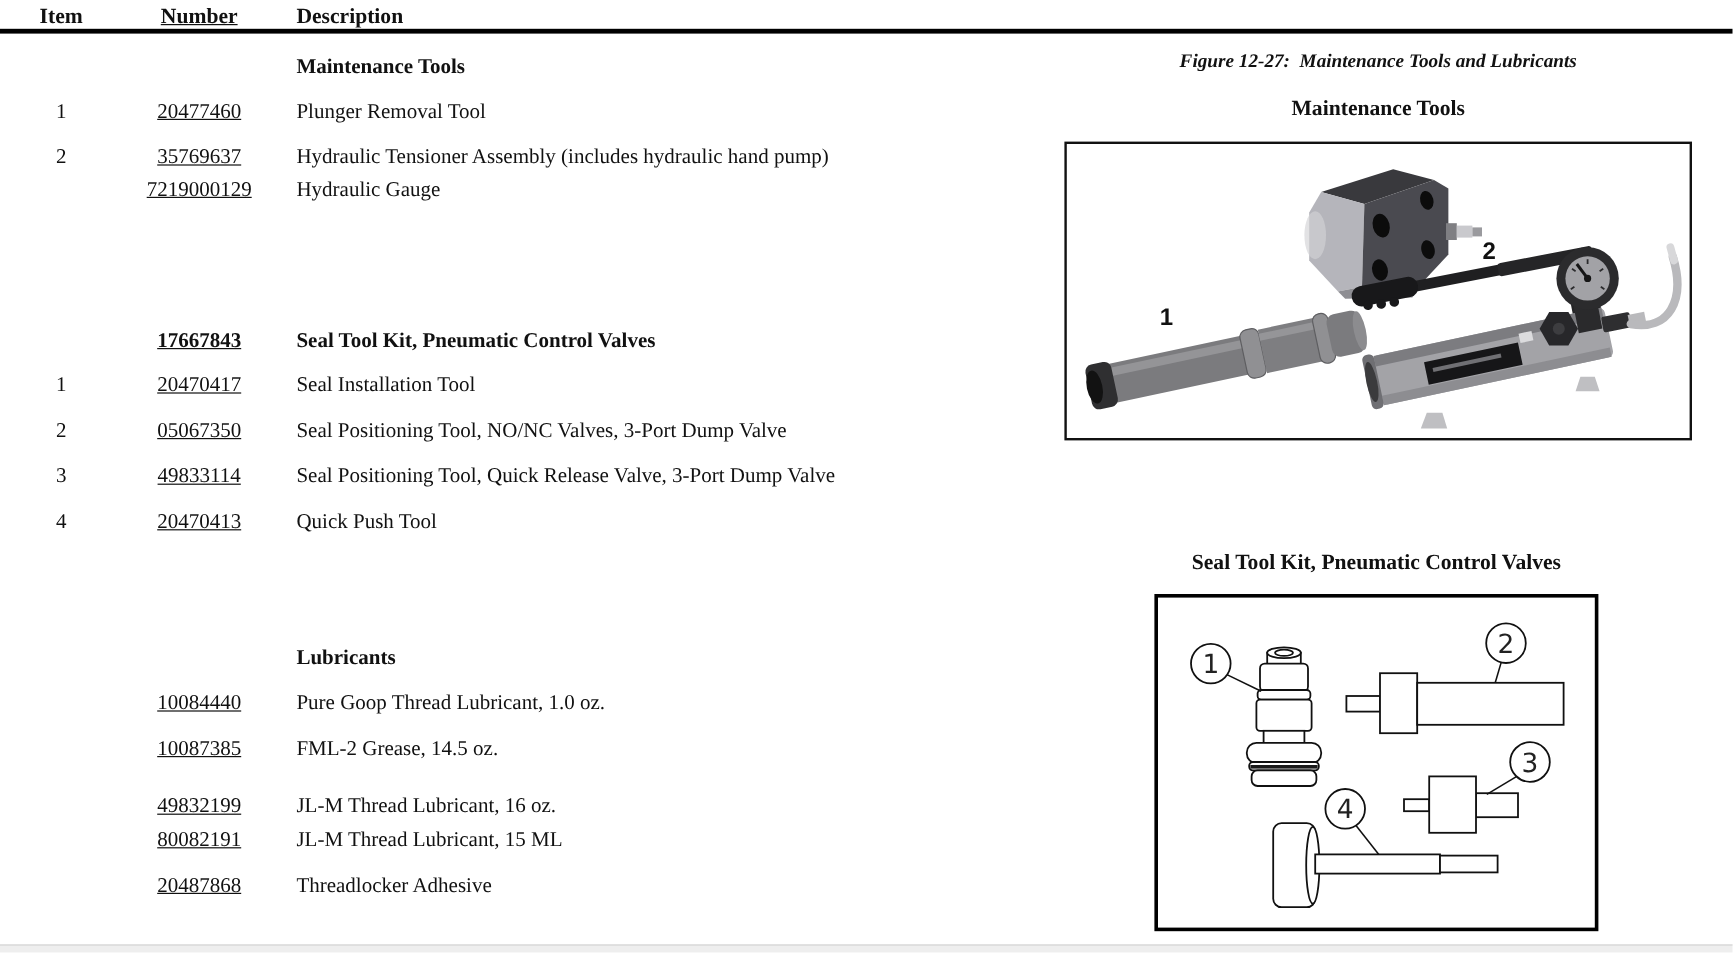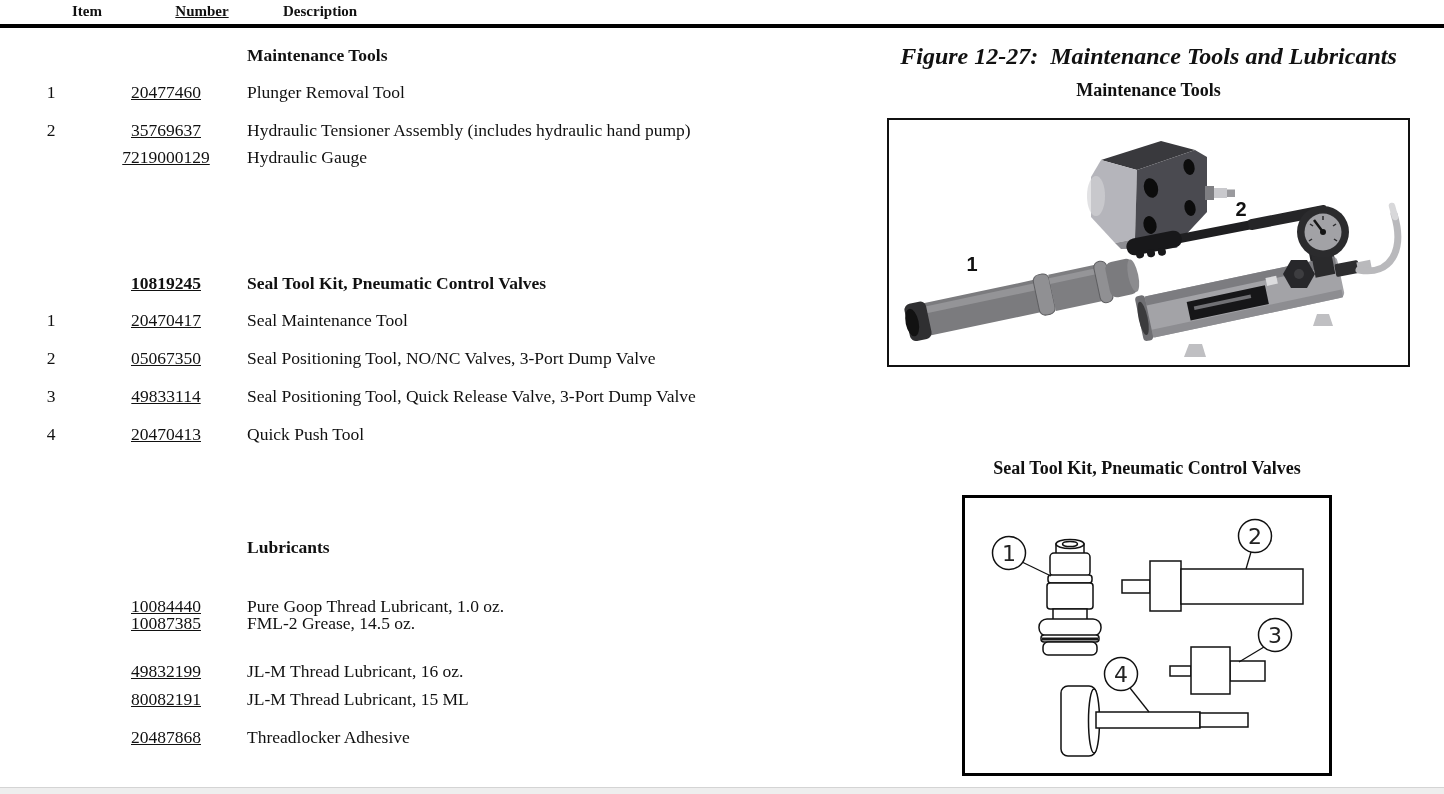--- a/index.html
+++ b/index.html
@@ -1,30 +1,30 @@
 <!DOCTYPE html>
 <html><head>
 <meta charset="utf-8">
 <style>
   html,body { margin:0; padding:0; background:#ffffff; }
   .page { position:relative; width:1444px; height:794px; background:#fff;
           font-family:"Liberation Serif", serif; color:#111; overflow:hidden; }
 
   
   .trow { position:absolute; left:0; width:880px; height:24px; font-size:17.5px; white-space:nowrap; }
-  .thead { font-weight:bold; font-size:15px;margin-left:36px; }
+  .thead { font-weight:bold; font-size:18px; }
   .cell-item { position:absolute; left:24px; width:54px; text-align:center; }
   .cell-num  { position:absolute; left:112px; width:108px; text-align:center;text-decoration:underline; }
   .cell-desc { position:absolute; left:247px; }
   .b { font-weight:bold; }
   .hdr-rule { position:absolute; left:0; top:24px; width:1444px; height:3.5px; background:#000; }
 
   
   .fig-caption { position:absolute; left:887px; top:43px; width:523px; text-align:center;
-                 font-size:24px; font-weight:bold; font-style:italic; white-space:pre; }
+                 font-size:16px; font-weight:bold; font-style:italic; white-space:pre; }
   .fig-sub { position:absolute; left:887px; top:80px; width:523px; text-align:center;
              font-size:18px; font-weight:bold; }
   .photo-box { position:absolute; left:887px; top:118px; width:523px; height:249px;
                border:2px solid #111; box-sizing:border-box; background:#fff; }
   .draw-title { position:absolute; left:930px; top:458px; width:434px; text-align:center;
                 font-size:18px; font-weight:bold; white-space:nowrap; }
   .draw-box { position:absolute; left:962px; top:495px; width:370px; height:281px;
               border:3px solid #000; box-sizing:border-box; background:#fff; }
   .footer-strip { position:absolute; left:0; top:787px; width:1444px; height:7px;
                   background:#eeeeee; border-top:1px solid #d4d4d4; box-sizing:border-box; }
@@ -58,47 +58,47 @@
   <div class="trow" style="top:120px">
     <span class="cell-item">2</span>
     <span class="cell-num">35769637</span>
     <span class="cell-desc">Hydraulic Tensioner Assembly (includes hydraulic hand pump)</span>
   </div>
   <div class="trow" style="top:147px">
     <span class="cell-num">7219000129</span>
     <span class="cell-desc">Hydraulic Gauge</span>
   </div>
   <div class="trow" style="top:273px">
-    <span class="cell-num b">10819245</span>
+    <span class="cell-num b">17667843</span>
     <span class="cell-desc b">Seal Tool Kit, Pneumatic Control Valves</span>
   </div>
   <div class="trow" style="top:310px">
     <span class="cell-item">1</span>
     <span class="cell-num">20470417</span>
-    <span class="cell-desc">Seal Maintenance Tool</span>
+    <span class="cell-desc">Seal Installation Tool</span>
   </div>
   <div class="trow" style="top:348px">
     <span class="cell-item">2</span>
     <span class="cell-num">05067350</span>
     <span class="cell-desc">Seal Positioning Tool, NO/NC Valves, 3-Port Dump Valve</span>
   </div>
   <div class="trow" style="top:386px">
     <span class="cell-item">3</span>
     <span class="cell-num">49833114</span>
     <span class="cell-desc">Seal Positioning Tool, Quick Release Valve, 3-Port Dump Valve</span>
   </div>
   <div class="trow" style="top:424px">
     <span class="cell-item">4</span>
     <span class="cell-num">20470413</span>
     <span class="cell-desc">Quick Push Tool</span>
   </div>
   <div class="trow" style="top:537px">
     <span class="cell-desc b">Lubricants</span>
   </div>
-  <div class="trow" style="top:596px">
+  <div class="trow" style="top:575px">
     <span class="cell-num">10084440</span>
     <span class="cell-desc">Pure Goop Thread Lubricant, 1.0 oz.</span>
   </div>
   <div class="trow" style="top:613px">
     <span class="cell-num">10087385</span>
     <span class="cell-desc">FML-2 Grease, 14.5 oz.</span>
   </div>
   <div class="trow" style="top:661px">
     <span class="cell-num">49832199</span>
     <span class="cell-desc">JL-M Thread Lubricant, 16 oz.</span>

